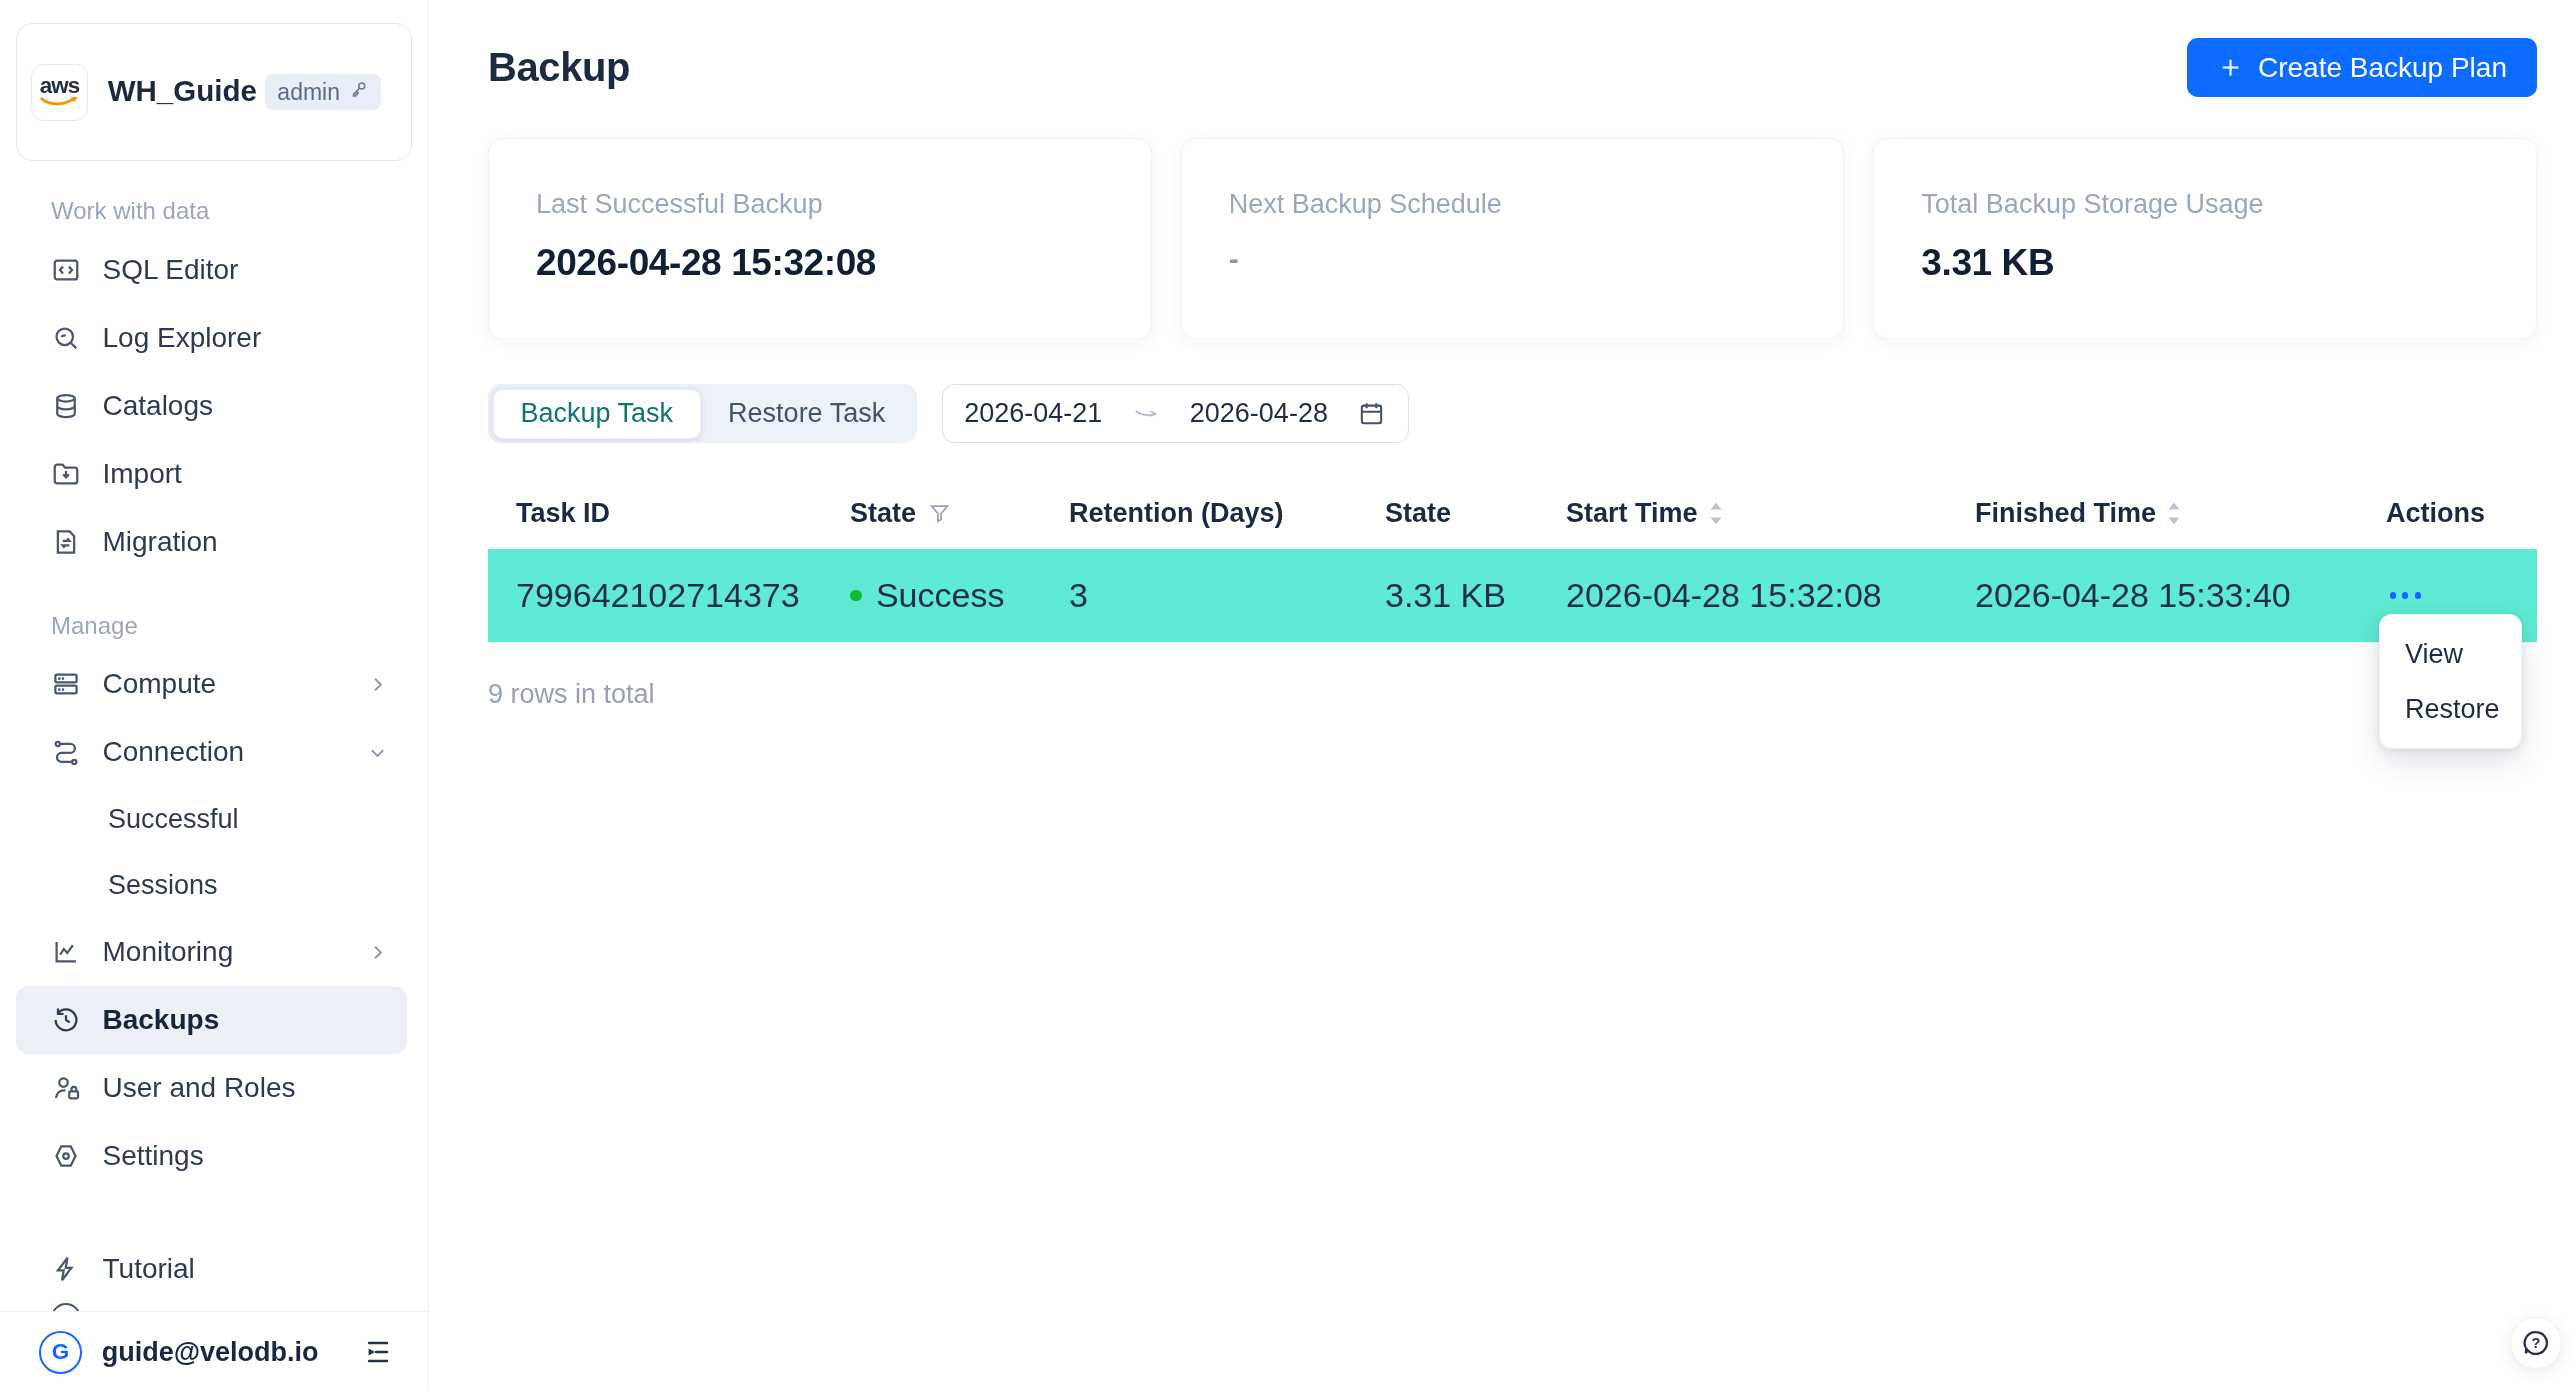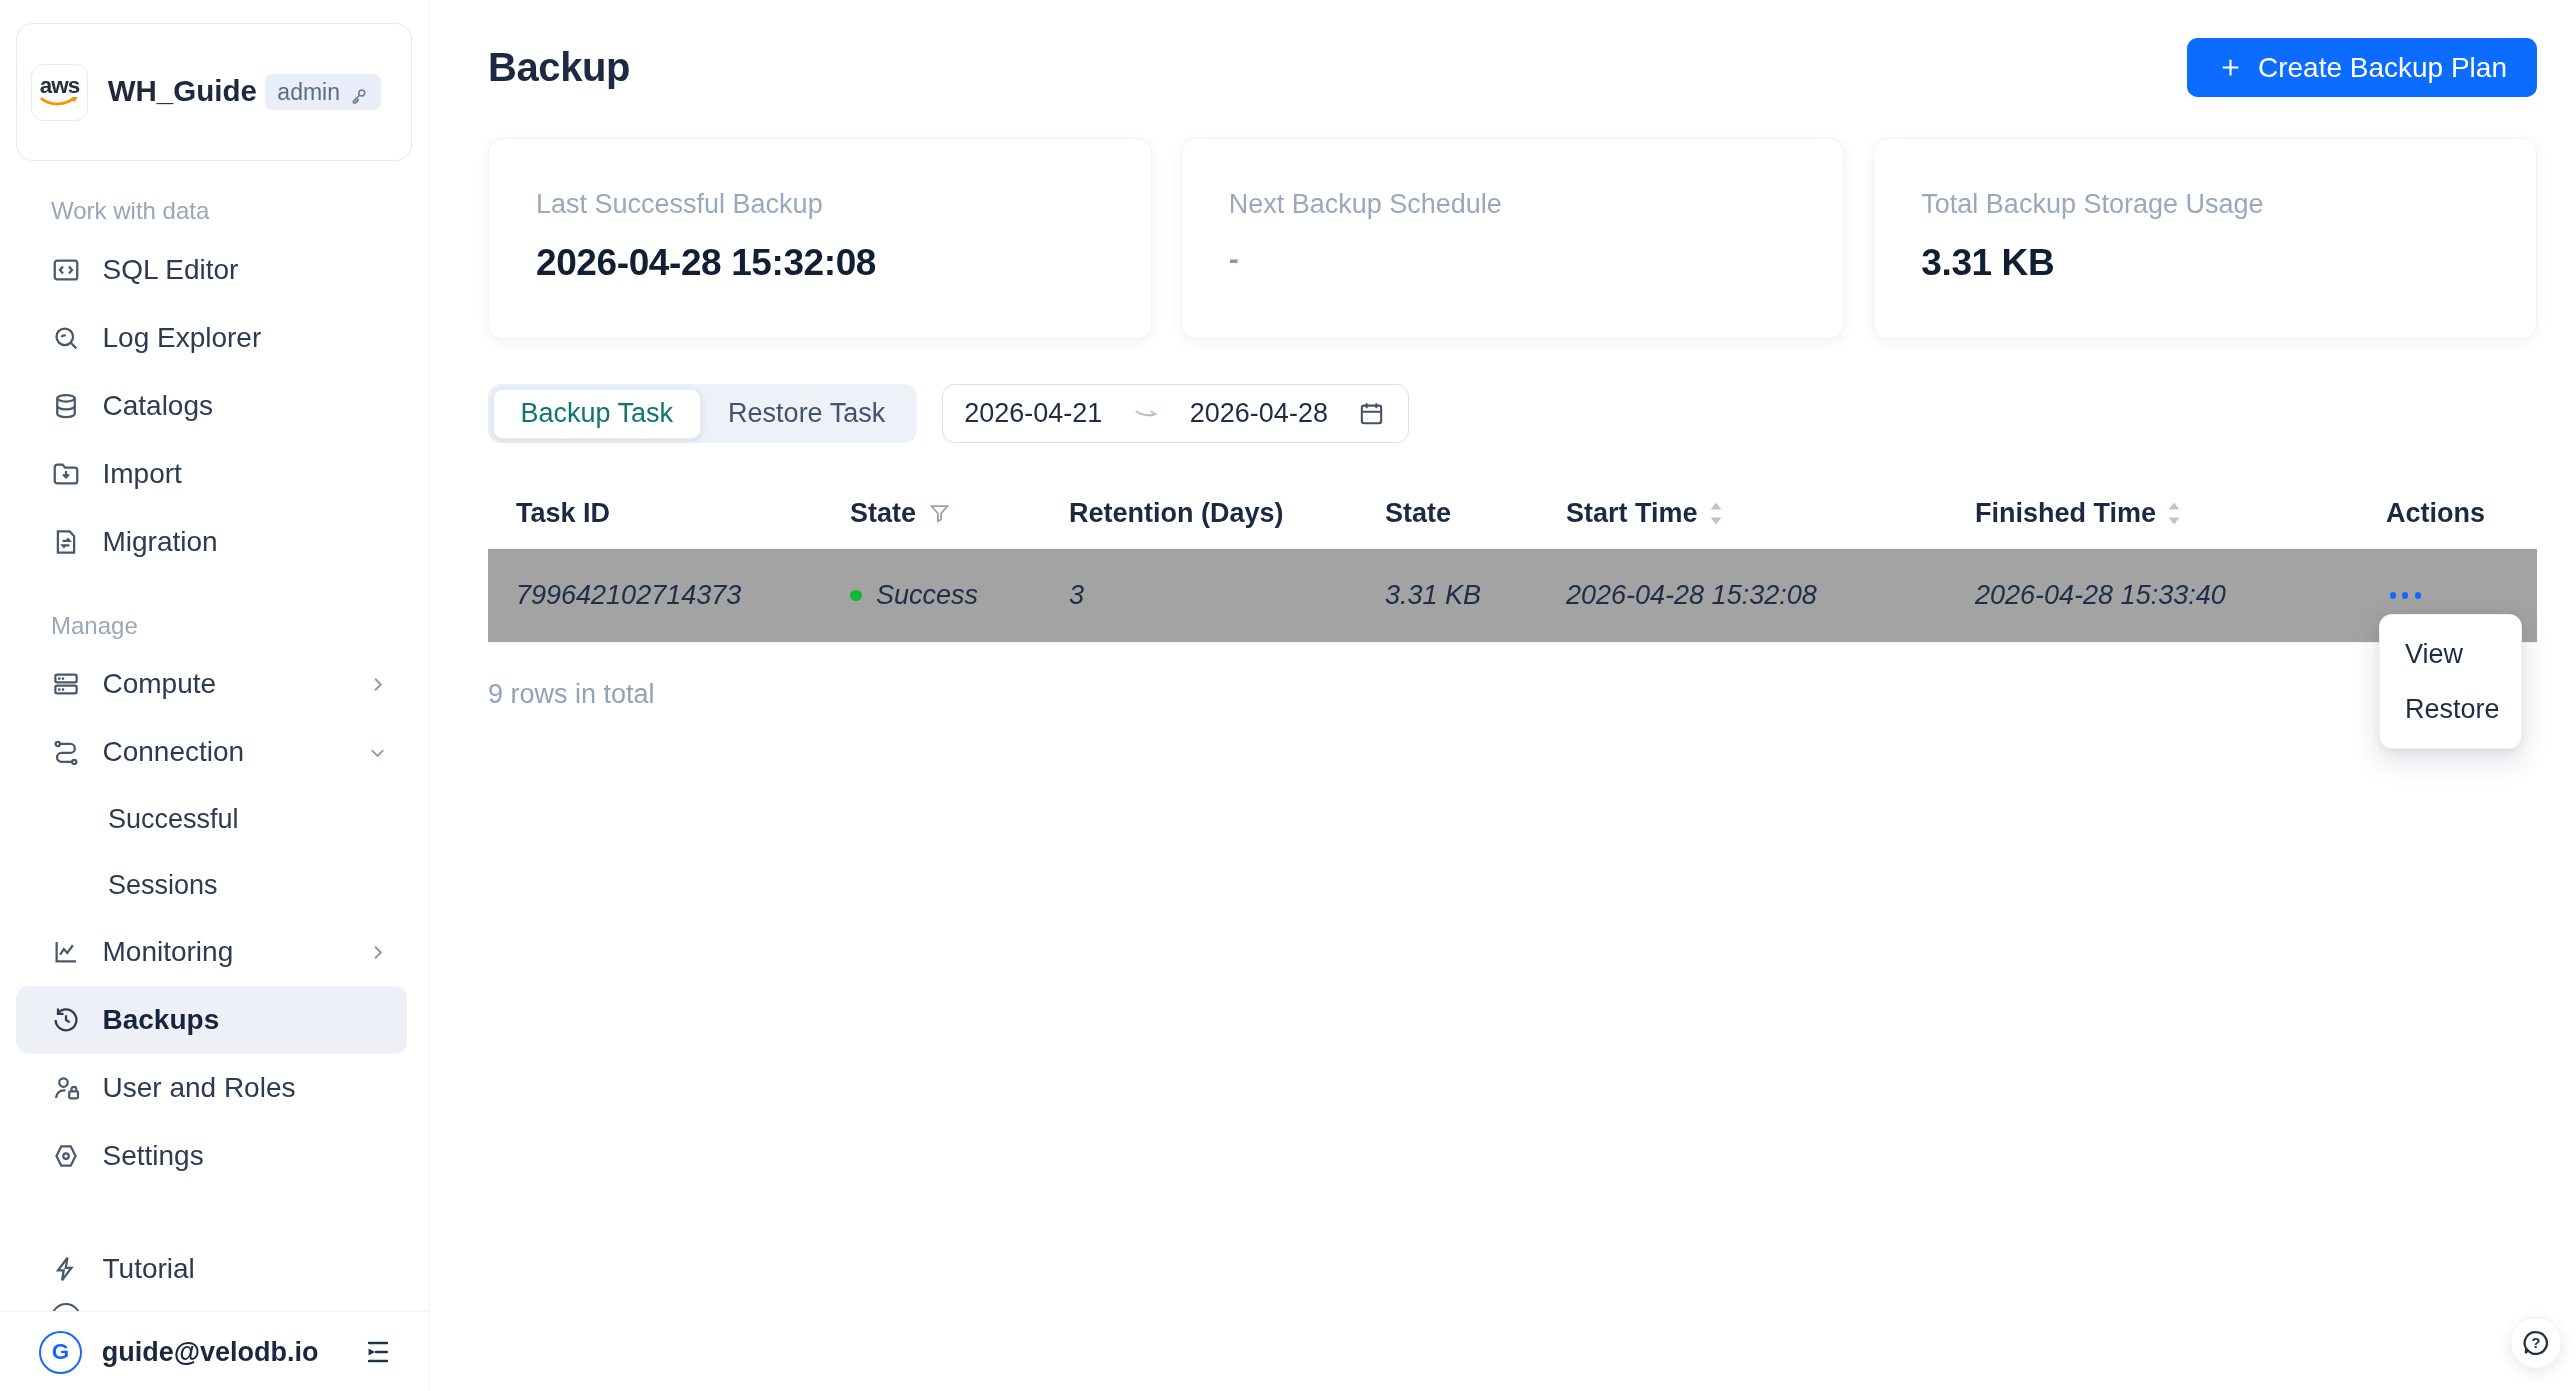--- a/index.html
+++ b/index.html
@@ -21,21 +21,21 @@
     display:flex; align-items:center; padding:0 23px 0 14px; gap:19.7px; cursor:pointer;
   }
   .ws-logo {
     width:57px; height:57px; border:1.8px solid #e3e9f2; border-radius:12.5px;
     display:flex; flex-direction:column; align-items:center; justify-content:center; flex:none;
   }
   .ws-logo .aws-word { font-size:22.4px; font-weight:bold; color:#22303c; letter-spacing:-0.9px; line-height:1; }
   .ws-info { display:flex; flex-direction:row; gap:8px; }
   .ws-name { font-size:29.5px; font-weight:bold; color:#1d2940; }
   .ws-badge {
-    display:inline-flex; align-items:flex-end; gap:9px; width:fit-content;
+    display:inline-flex; align-items:flex-start; gap:9px; width:fit-content;
     background:#e9eef8; border-radius:7.2px; padding:4.5px 12.5px;
     font-size:23px; color:#5c6c86;
   }
   .ws-chevron { margin-left:auto; color:#8391a8; }
 
   .nav { padding:0 21.5px 0 16px; display:flex; flex-direction:column; }
   .nav-label { margin:36px 0 10.7px 35px; font-size:24px; color:#9aa7bb; }
   .nav-item {
     height:68px; border-radius:12.5px; display:flex; align-items:center;
     padding:0 18px 0 35px; gap:21.5px; font-size:28px; color:#2c3a52; cursor:pointer;
@@ -104,21 +104,21 @@
   .thead, .trow {
     display:grid; grid-template-columns:362px 219px 316px 181px 409px 411px 1fr;
     align-items:center;
   }
   .table { margin-top:36px; }
   .thead { height:70px; border-bottom:1.8px solid #eef1f6; font-size:27px; font-weight:bold; color:#1b2a42; }
   .th, .td { display:flex; align-items:center; }
   .th:first-child, .td:first-child { padding-left:28px; }
   .th .funnel { margin-left:10.7px; color:#95a2b6; cursor:pointer; }
   .th .sorter { margin-left:9px; cursor:pointer; }
-  .trow { height:94px; background:#a3a3a3; border-bottom:1.8px solid #f0f3f7; font-size:27px; color:#202e48;font-style:italic; }
+  .trow { height:94px; background:#5eead4; border-bottom:1.8px solid #f0f3f7; font-size:34px; color:#202e48; }
   .dot { width:11.6px; height:11.6px; border-radius:50%; background:#12b733; margin-right:14.3px; flex:none; }
   .dots { display:flex; gap:6.3px; cursor:pointer; padding:9px 3.6px; }
   .dots i { width:6.3px; height:6.3px; border-radius:50%; background:#1168ff; }
   .summary { margin-top:36px; font-size:27px; color:#94a1b6; }
 
   .action-menu {
     position:absolute; left:2379px; top:614px; width:143px; background:#fff;
     border:0.9px solid #f0f2f6; border-radius:12.5px; padding:11.6px 0; z-index:20;
     box-shadow:0 10.7px 30px rgba(23,35,61,0.14), 0 1.8px 7.2px rgba(23,35,61,0.08);
   }

